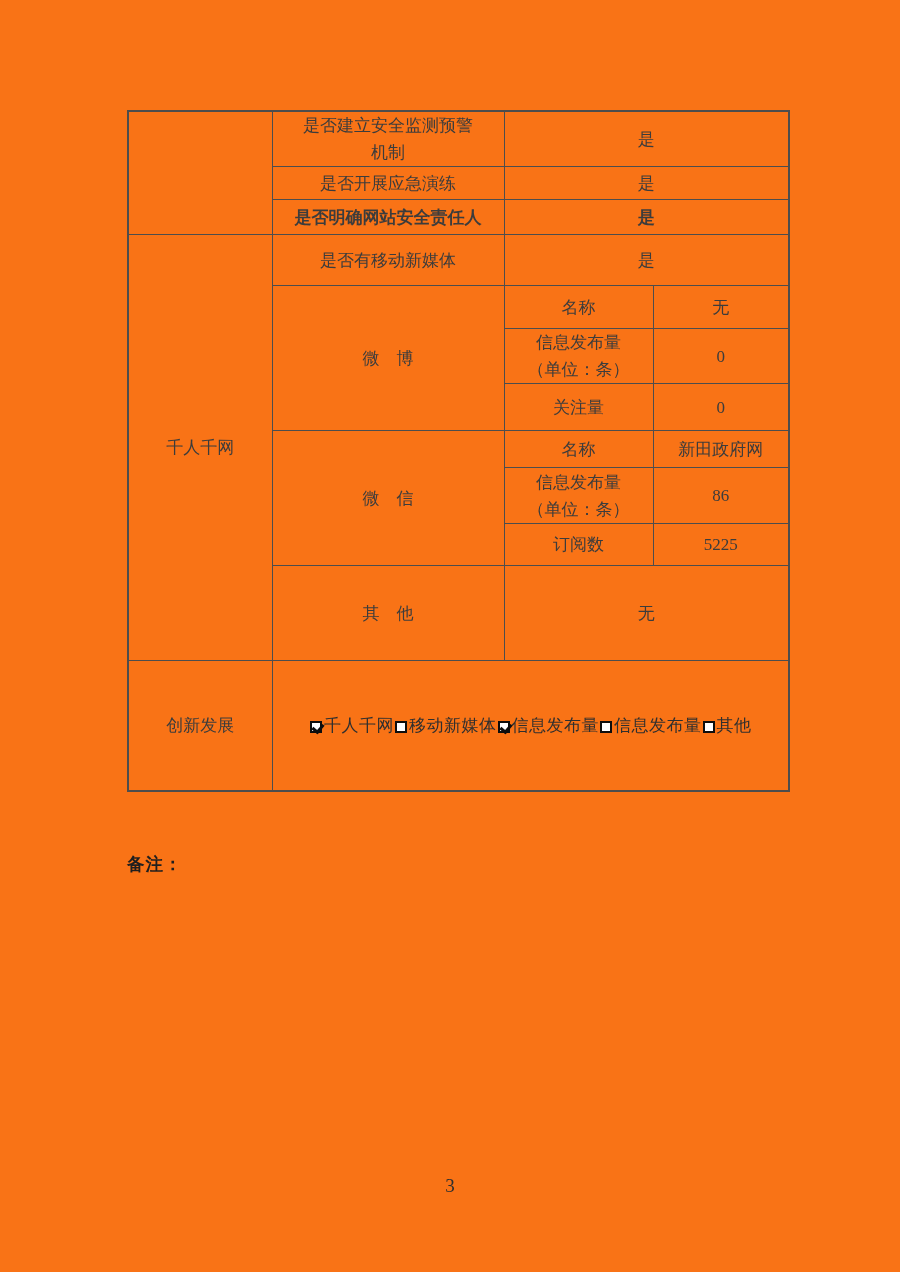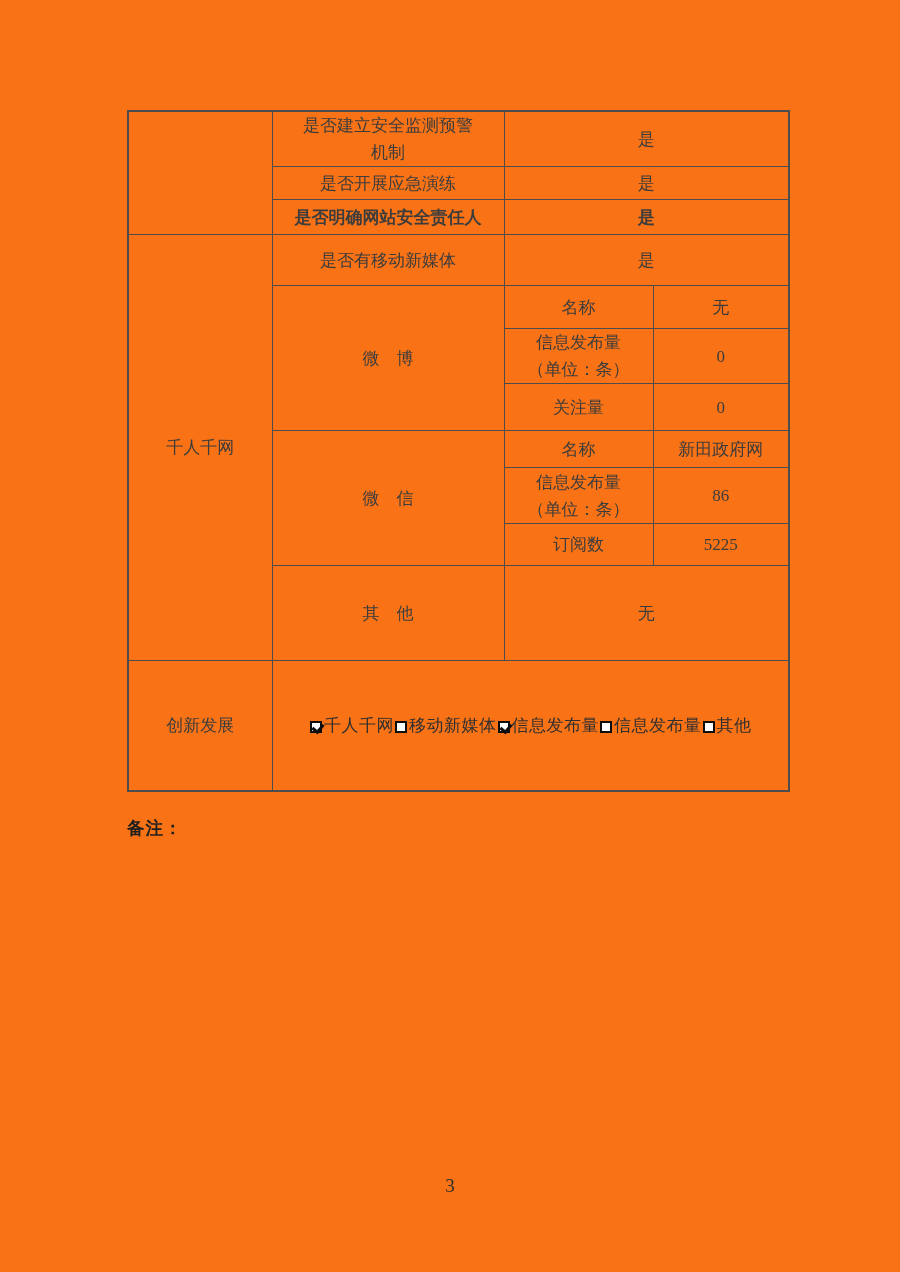--- a/index.html
+++ b/index.html
@@ -76,21 +76,21 @@
     top: -1px;
     width: 5px;
     height: 8px;
     border-right: 3px solid #0e0e0e;
     border-bottom: 3px solid #0e0e0e;
     transform: rotate(40deg);
   }
   .notes {
     position: absolute;
     left: 127px;
-    top: 816px;
+    top: 852px;
     font-size: 17.5px;
     font-weight: bold;
     color: #1f1f1f;
     letter-spacing: 1px;
   }
   .page-number {
     position: absolute;
     left: 0;
     top: 1175px;
     width: 100%;

